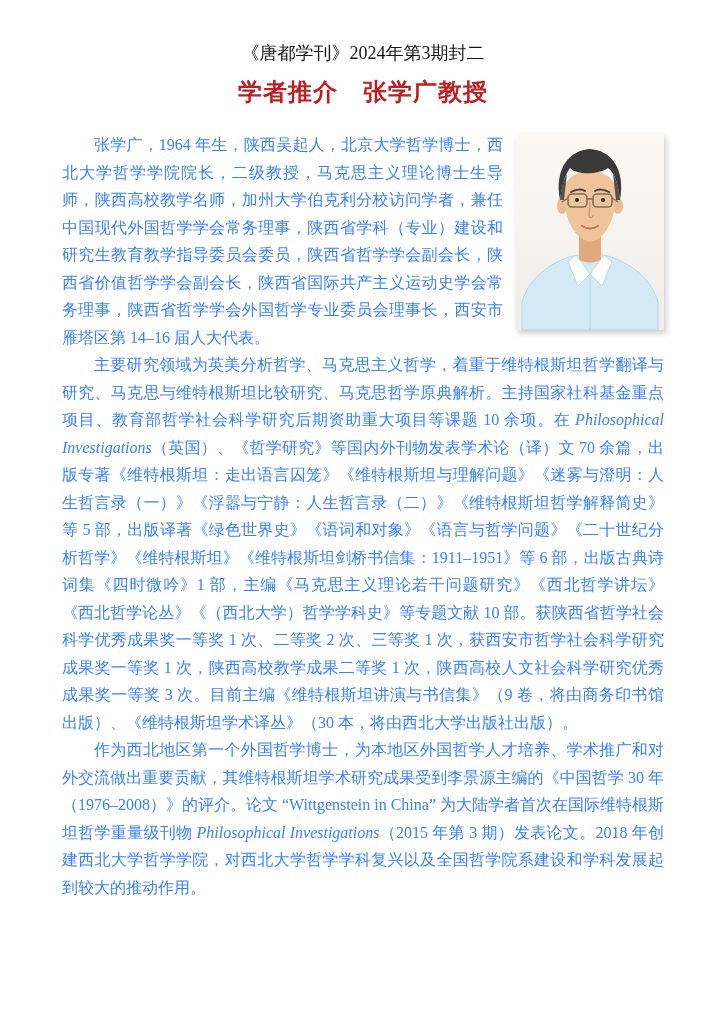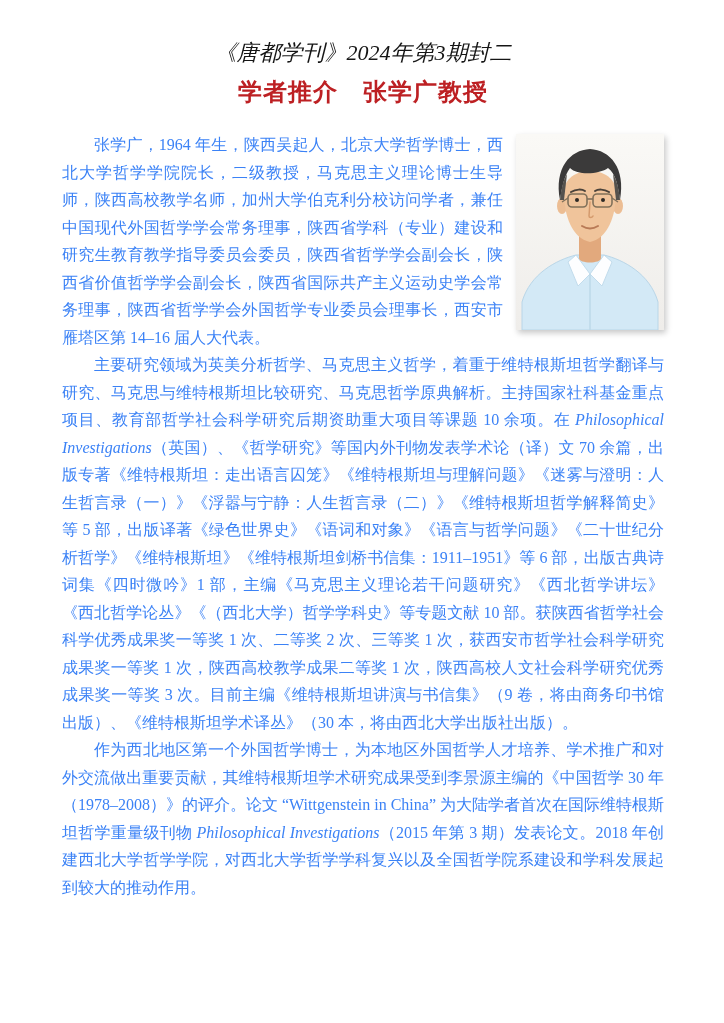--- a/index.html
+++ b/index.html
@@ -10,24 +10,23 @@
     overflow:hidden;
   }
   .page{
     box-sizing:border-box;
     width:724px;height:1023px;
     padding:42px 60px 0 62px;
     background:#ffffff;
   }
   .journal-line{
     text-align:center;
-    font-size:22px;
+    font-size:18px;
     line-height:22px;
     color:#151515;
-    font-style:italic;
   }
   .main-title{
     text-align:center;
     font-size:24px;
     font-weight:bold;
     line-height:30px;
     margin-top:13px;
     letter-spacing:1px;
   }
   .article{
@@ -103,16 +102,16 @@
         <circle cx="61" cy="66" r="2" fill="#2e2a26"></circle>
         <circle cx="87" cy="66" r="2" fill="#2e2a26"></circle>
 
         <path d="M74,68 L73,82 C73,84 76,84 77,82" stroke="#d49a6d" stroke-width="1.5" fill="none" stroke-linecap="round"></path>
         <path d="M66,92 C71,95 77,95 82,92" stroke="#b87a56" stroke-width="2" fill="none" stroke-linecap="round"></path>
       </svg>
     </div>
 
   <p class="para"><span>张学广，1964 年生，陕西吴起人，北京大学哲学博士，西北大学哲学学院院长，二级教授，马克思主义理论博士生导师，陕西高校教学名师，加州大学伯克利分校访问学者，兼任中国现代外国哲学学会常务理事，陕西省学科（专业）建设和研究生教育教学指导委员会委员，陕西省哲学学会副会长，陕西省价值哲学学会副会长，陕西省国际共产主义运动史学会常务理事，陕西省哲学学会外国哲学专业委员会理事长，西安市雁塔区第 14–16 届人大代表。</span></p>
       <p class="para"><span>主要研究领域为英美分析哲学、马克思主义哲学，着重于维特根斯坦哲学翻译与研究、马克思与维特根斯坦比较研究、马克思哲学原典解析。主持国家社科基金重点项目、教育部哲学社会科学研究后期资助重大项目等课题 10 余项。在 </span><i>Philosophical Investigations</i><span>（英国）、《哲学研究》等国内外刊物发表学术论（译）文 70 余篇，出版专著《维特根斯坦：走出语言囚笼》《维特根斯坦与理解问题》《迷雾与澄明：人生哲言录（一）》《浮嚣与宁静：人生哲言录（二）》《维特根斯坦哲学解释简史》等 5 部，出版译著《绿色世界史》《语词和对象》《语言与哲学问题》《二十世纪分析哲学》《维特根斯坦》《维特根斯坦剑桥书信集：1911–1951》等 6 部，出版古典诗词集《四时微吟》1 部，主编《马克思主义理论若干问题研究》《西北哲学讲坛》《西北哲学论丛》《（西北大学）哲学学科史》等专题文献 10 部。获陕西省哲学社会科学优秀成果奖一等奖 1 次、二等奖 2 次、三等奖 1 次，获西安市哲学社会科学研究成果奖一等奖 1 次，陕西高校教学成果二等奖 1 次，陕西高校人文社会科学研究优秀成果奖一等奖 3 次。目前主编《维特根斯坦讲演与书信集》（9 卷，将由商务印书馆出版）、《维特根斯坦学术译丛》（30 本，将由西北大学出版社出版）。</span></p>
-      <p class="para"><span>作为西北地区第一个外国哲学博士，为本地区外国哲学人才培养、学术推广和对外交流做出重要贡献，其维特根斯坦学术研究成果受到李景源主编的《中国哲学 30 年（1978–2008）》的评介。论文 “Wittgenstein in China” 为大陆学者首次在国际维特根斯坦哲学重量级刊物 </span><i>Philosophical Investigations</i><span>（2015 年第 3 期）发表论文。2018 年创建西北大学哲学学院，对西北大学哲学学科复兴以及全国哲学院系建设和学科发展起到较大的推动作用。</span></p>
+      <p class="para"><span>作为西北地区第一个外国哲学博士，为本地区外国哲学人才培养、学术推广和对外交流做出重要贡献，其维特根斯坦学术研究成果受到李景源主编的《中国哲学 30 年（1976–2008）》的评介。论文 “Wittgenstein in China” 为大陆学者首次在国际维特根斯坦哲学重量级刊物 </span><i>Philosophical Investigations</i><span>（2015 年第 3 期）发表论文。2018 年创建西北大学哲学学院，对西北大学哲学学科复兴以及全国哲学院系建设和学科发展起到较大的推动作用。</span></p>
     </div>
 
 </div>
 
 </body></html>

